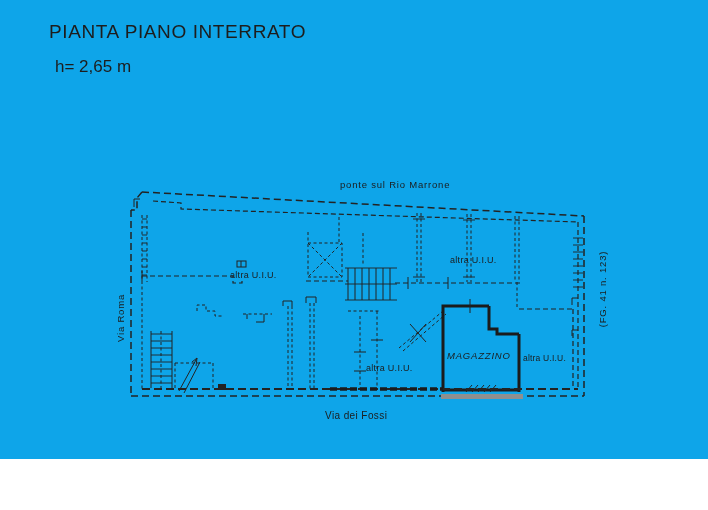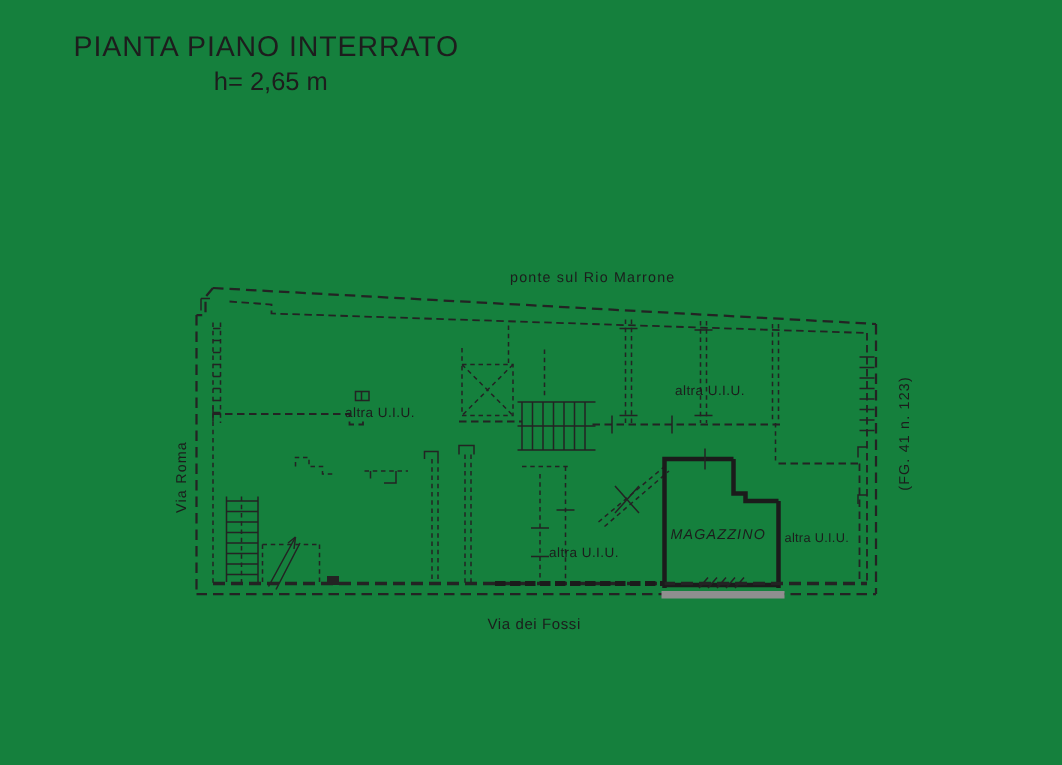--- a/index.html
+++ b/index.html
@@ -1,22 +1,22 @@
 <!DOCTYPE html>
 <html><head>
 <meta charset="utf-8">
 <style>
   html,body{margin:0;padding:0;background:#fff;}
   .page{
-    position:relative;width:708px;height:510px;background:#15803d;
+    position:relative;width:708px;height:459px;background:#0ea5e9;
     font-family:"Liberation Sans",sans-serif;color:#1c1c1c;overflow:hidden;
   }
   .title-block{position:absolute;left:49px;top:21px;}
   .title-line1{font-size:19px;letter-spacing:0.6px;color:#1d1d1d;white-space:nowrap;}
-  .title-line2{font-size:17px;margin-top:2px;margin-left:6px;color:#1d1d1d;white-space:nowrap;text-align:center;}
+  .title-line2{font-size:17px;margin-top:14px;margin-left:6px;color:#1d1d1d;white-space:nowrap;}
   svg{position:absolute;left:0;top:0;}
   
   .pd1{fill:none;stroke:#232323;stroke-width:1.5;stroke-dasharray:7 4;}
   .pd2{fill:none;stroke:#232323;stroke-width:1.2;stroke-dasharray:5 3;}
   .pd3{fill:none;stroke:#232323;stroke-width:1;stroke-dasharray:3 2.5;}
   .ps {fill:none;stroke:#232323;stroke-width:1;}
   .psT{fill:none;stroke:#1b1b1b;stroke-width:3;}
   .tick{stroke:#232323;stroke-width:0.9;}
   text{fill:#1c1c1c;font-family:"Liberation Sans",sans-serif;}
   .lbl{font-size:9px;letter-spacing:0.3px;}

